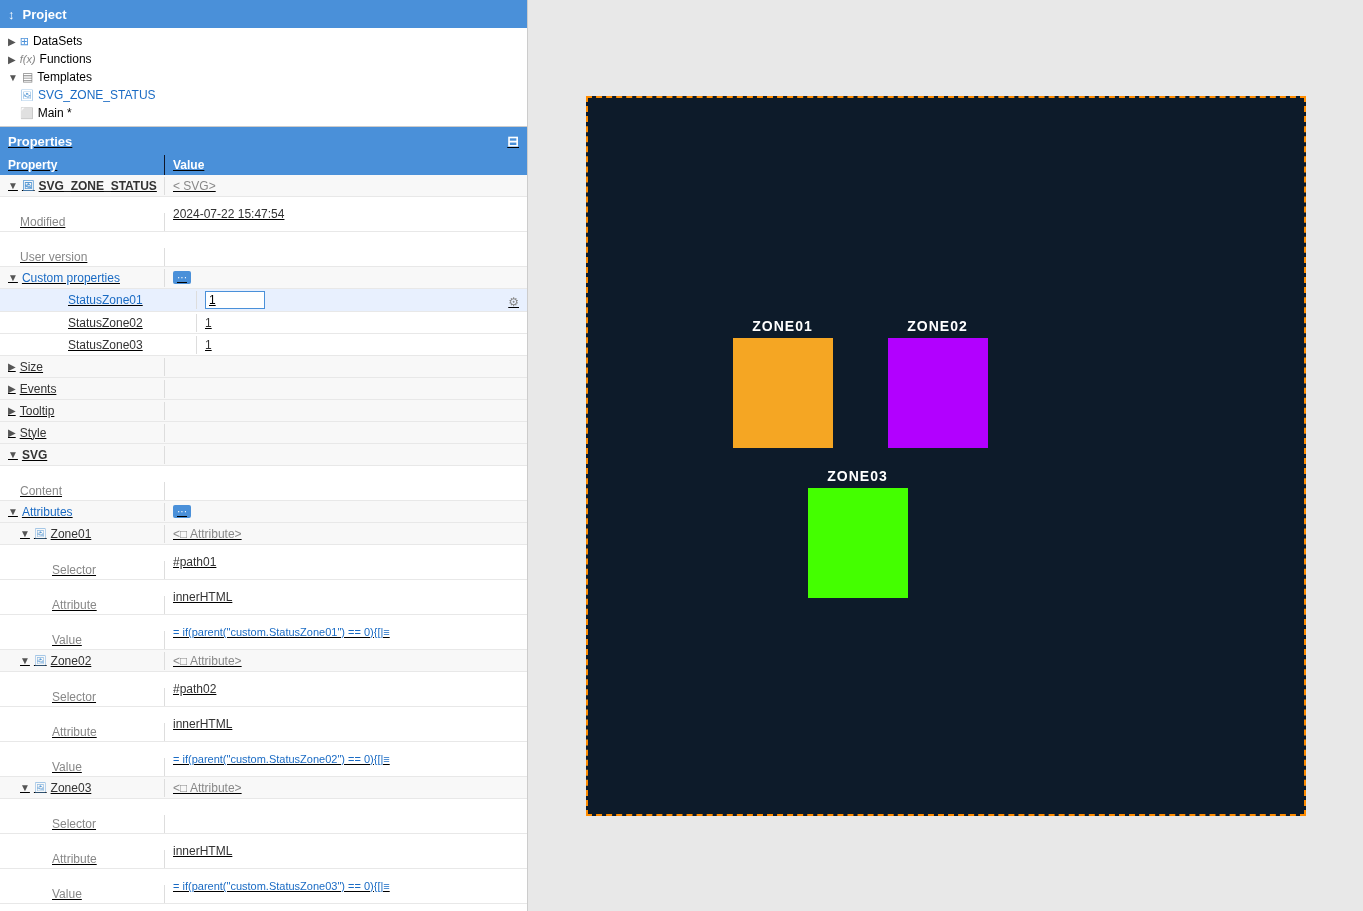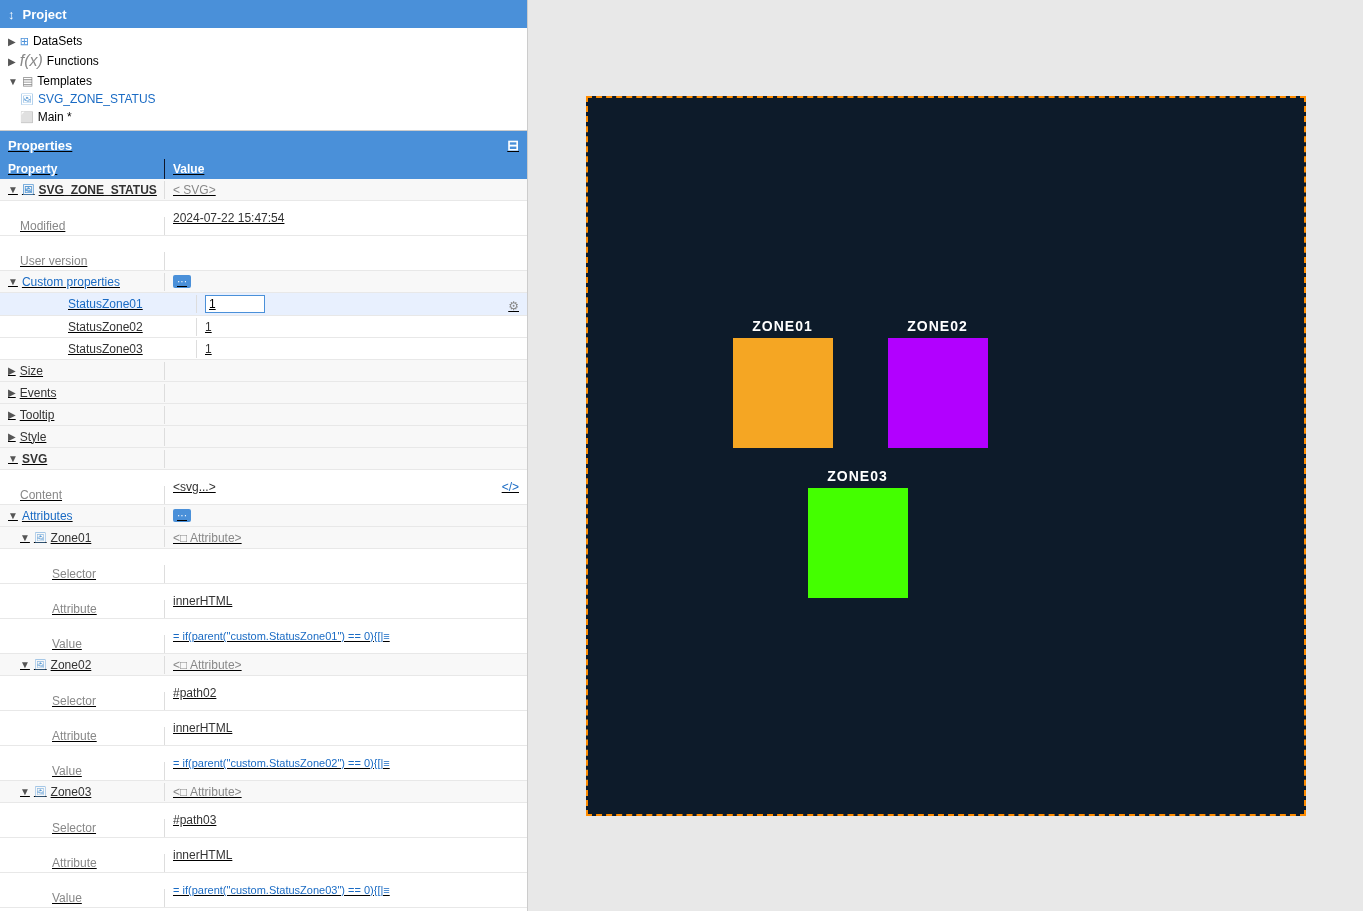--- a/index.html
+++ b/index.html
@@ -213,21 +213,21 @@
   </div>
 
   <div class="project-tree">
     <div class="tree-item">
       <span class="expand-arrow">▶</span>
       <span style="color:#4a90d9; font-size:11px;">⊞</span>
       <span>DataSets</span>
     </div>
     <div class="tree-item">
       <span class="expand-arrow">▶</span>
-      <span style="color:#888; font-style:italic; font-size:16px;">f(x)</span>
+      <span style="color:#888; font-style:italic; font-size:11px;">f(x)</span>
       <span>Functions</span>
     </div>
     <div class="tree-item">
       <span class="expand-arrow">▼</span>
       <span style="color:#888;">▤</span>
       <span>Templates</span>
     </div>
     <div class="tree-item indent1 active">
       <span style="color:#5b9bd5; font-size:11px;">🖼</span>
       <span>SVG_ZONE_STATUS</span>
@@ -335,24 +335,20 @@
       <div class="prop-row section-header">
         <div class="prop-key bold">
           <span class="expand-arrow">▼</span>
           <span>SVG</span>
         </div>
         <div class="prop-val"></div>
       </div>
 
       <div class="prop-row">
         <div class="prop-key gray indent1">Content</div>
-        <div class="prop-val">
-          <span>&lt;svg...&gt;</span>
-          <span class="code-icon" style="margin-left:auto;">&lt;/&gt;</span>
-        </div>
       </div>
 
       <div class="prop-row section-header">
         <div class="prop-key blue">
           <span class="expand-arrow">▼</span>
           <span>Attributes</span>
         </div>
         <div class="prop-val">
           <button class="dots-btn">···</button>
         </div>
@@ -364,20 +360,21 @@
           <span style="color:#5b9bd5; font-size:10px;">🖼</span>
           <span>Zone01</span>
         </div>
         <div class="prop-val gray">
           &lt;□ Attribute&gt;
         </div>
       </div>
 
       <div class="prop-row">
         <div class="prop-key gray indent3">Selector</div>
+        <div class="prop-val">#path01</div>
       </div>
 
       <div class="prop-row">
         <div class="prop-key gray indent3">Attribute</div>
         <div class="prop-val">innerHTML</div>
       </div>
 
       <div class="prop-row">
         <div class="prop-key gray indent3">Value</div>
         <div class="prop-val blue" style="font-size:11px;">= if(parent("custom.StatusZone01") == 0){[|≡</div>
@@ -415,21 +412,20 @@
           <span style="color:#5b9bd5; font-size:10px;">🖼</span>
           <span>Zone03</span>
         </div>
         <div class="prop-val gray">
           &lt;□ Attribute&gt;
         </div>
       </div>
 
       <div class="prop-row">
         <div class="prop-key gray indent3">Selector</div>
-        <div class="prop-val">#path03</div>
       </div>
 
       <div class="prop-row">
         <div class="prop-key gray indent3">Attribute</div>
         <div class="prop-val">innerHTML</div>
       </div>
 
       <div class="prop-row">
         <div class="prop-key gray indent3">Value</div>
         <div class="prop-val blue" style="font-size:11px;">= if(parent("custom.StatusZone03") == 0){[|≡</div>

